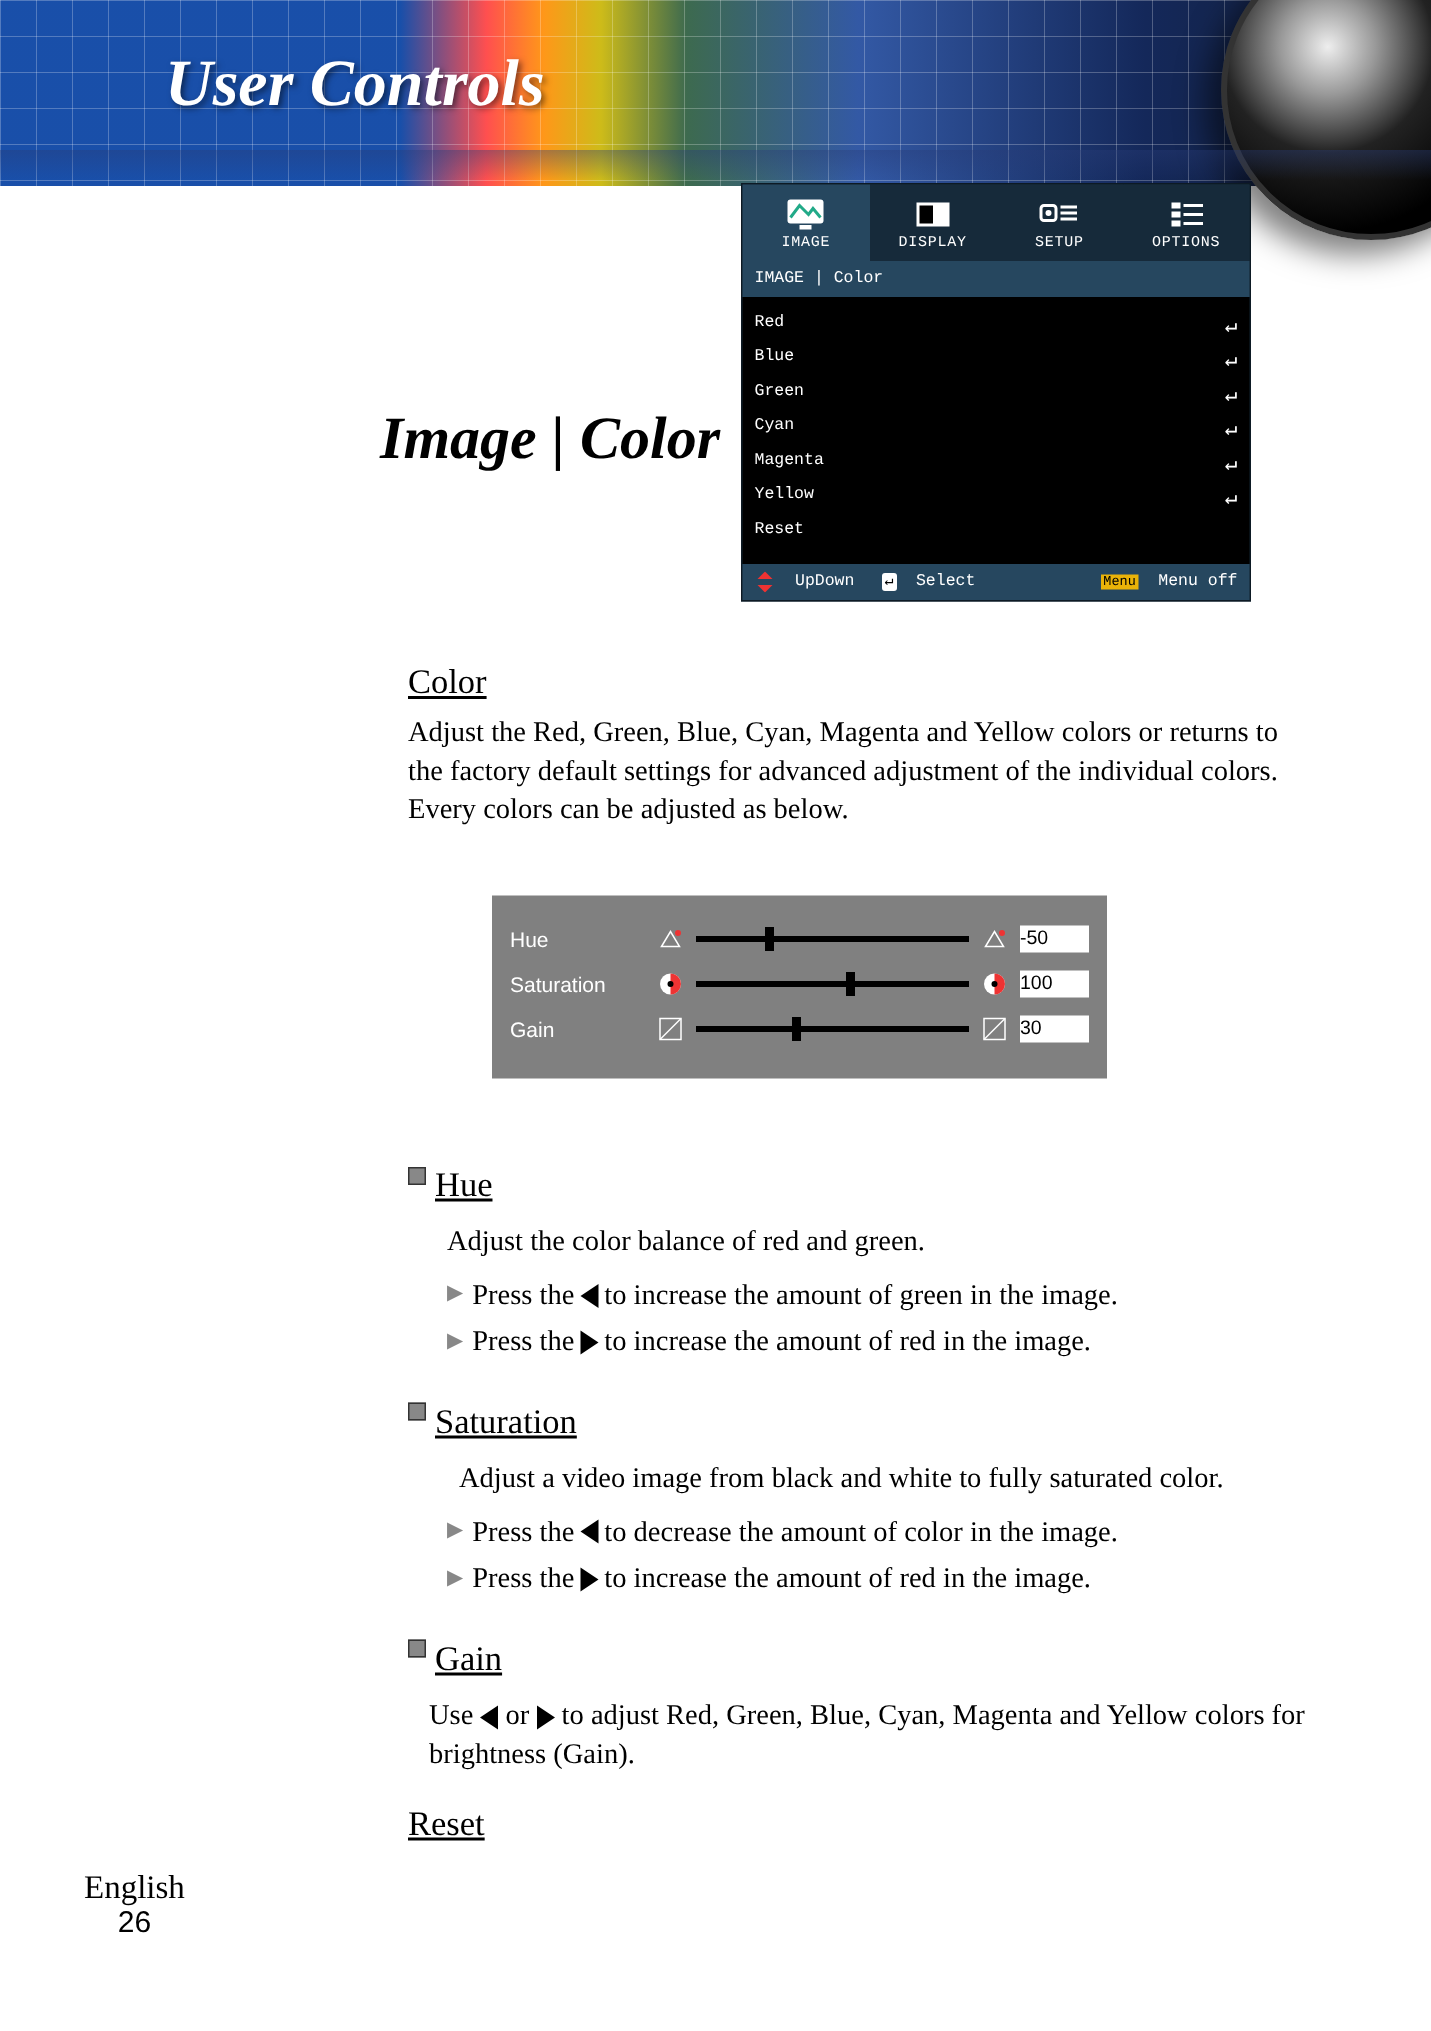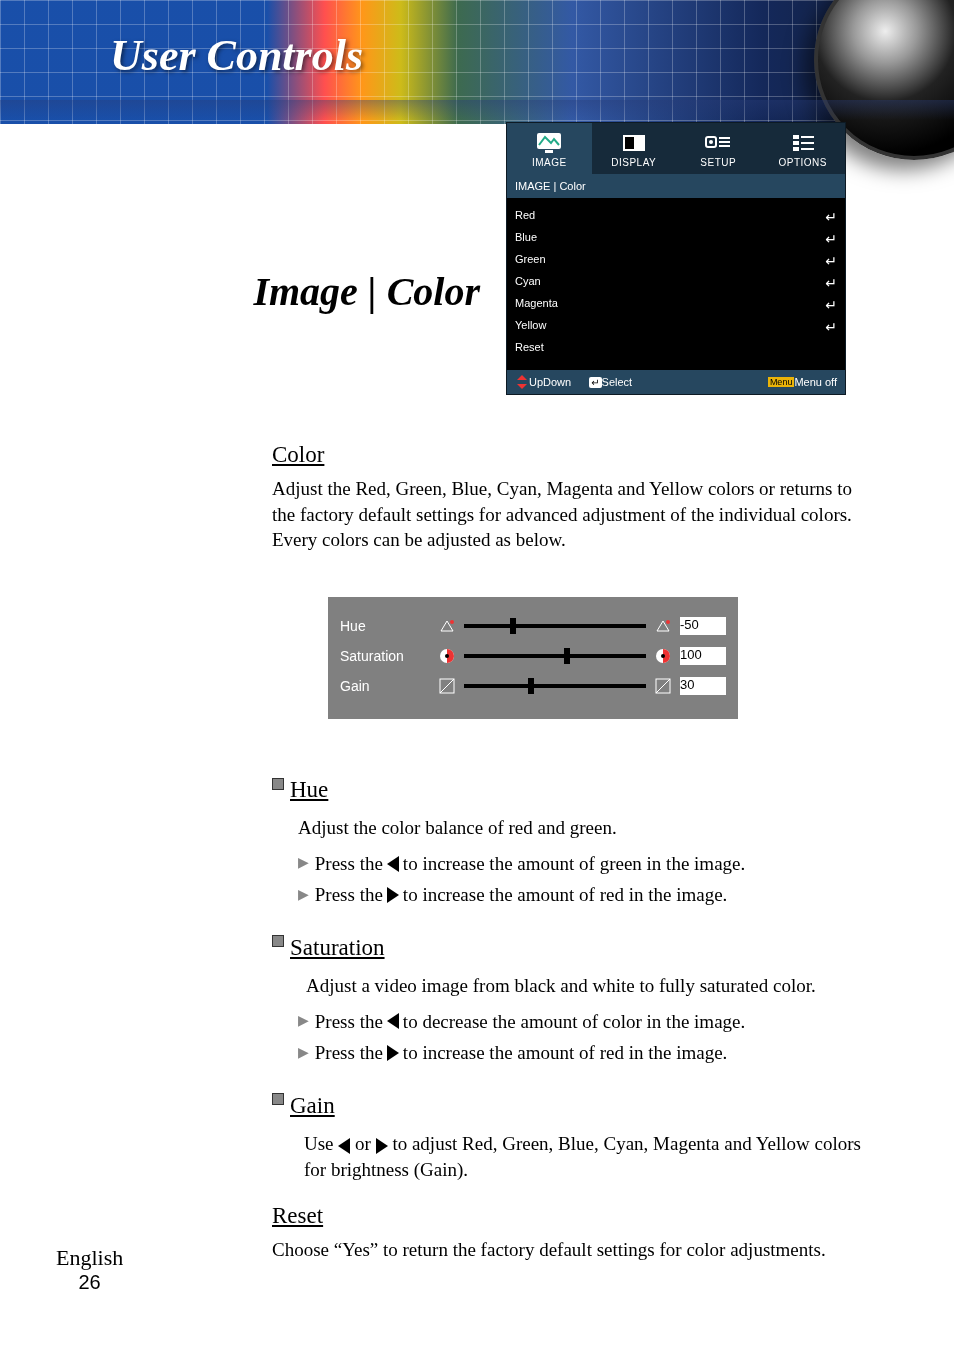--- a/index.html
+++ b/index.html
@@ -60,36 +60,36 @@
     background: linear-gradient(to bottom, rgba(40,60,120,0.4), transparent);
   }
 
   .section-title {
     position:absolute; left:60px; top:268px; width:420px; text-align:right;
     font-style: italic; font-size:40px; font-weight:bold;
   }
 
   
   .osd {
-    position:absolute; right:108px; top:122px;
+    position:absolute; right:120px; top:122px;
     width:340px; background:#162a3a; color:#fff;
-    font-family: Liberation Sans, sans-serif; font-size:12px;
+    font-family: Liberation Mono, monospace; font-size:12px;
     border:1px solid #0d1a24;
   }
   .osd-tabs { display:flex; }
   .osd-tab { flex:1; text-align:center; padding:6px 0; background:#162a3a; }
   .osd-tab.active { background:#26475f; }
   .osd-tab .tab-icon { height:28px; display:flex; align-items:center; justify-content:center; }
   .osd-tab .lab { font-size:10px; letter-spacing:0.5px;}
   .osd-bread { background:#26475f; padding:6px 8px; font-size:11px; }
   .osd-items { background:#000; padding:8px 8px 14px; }
   .osd-item { display:flex; justify-content:space-between; padding:3px 0; font-size:11px; }
   .enter { font-size:14px; }
   .osd-foot { background:#26475f; display:flex; gap:18px; padding:5px 8px; font-size:11px;}
-  .osd-foot span { display:flex; align-items:center; gap:0; }
+  .osd-foot span { display:flex; align-items:center; gap:13px; }
 
   
   .adjust {
     position:absolute; left:328px; top:597px;
     width:410px; background:#808080; color:#fff;
     font-family: Arial, sans-serif; font-size:14px;
     padding:14px 12px 18px;
   }
   .row { display:flex; align-items:center; height:30px; gap:8px; }
   .row .lbl { width:90px; }
@@ -348,24 +348,23 @@
       <span class="arrowbul">▶</span>
       <span>Press the </span>
       <span class="tri r"></span>
       <span> to increase the amount of red in the image.</span>
     </div>
 
   <div class="h3wrap">
       <span class="sq"></span>
       <h3>Gain</h3>
     </div>
-  <p style="margin-left:32px">
+  <p style="margin-left:14px">
     <span>Use </span><span class="tri l"></span><span> or </span><span class="tri r"></span><span> to adjust Red, Green, Blue, Cyan, Magenta and Yellow colors for brightness (Gain).</span>
   </p>
 
   <h3>Reset</h3>
-  <p>Choose “Yes” to return the factory default settings for color adjustments.</p>
 </div>
 
 <div class="pagefoot">
   <div>English</div>
   <div class="pn">26</div>
 </div>
 
 </body></html>

